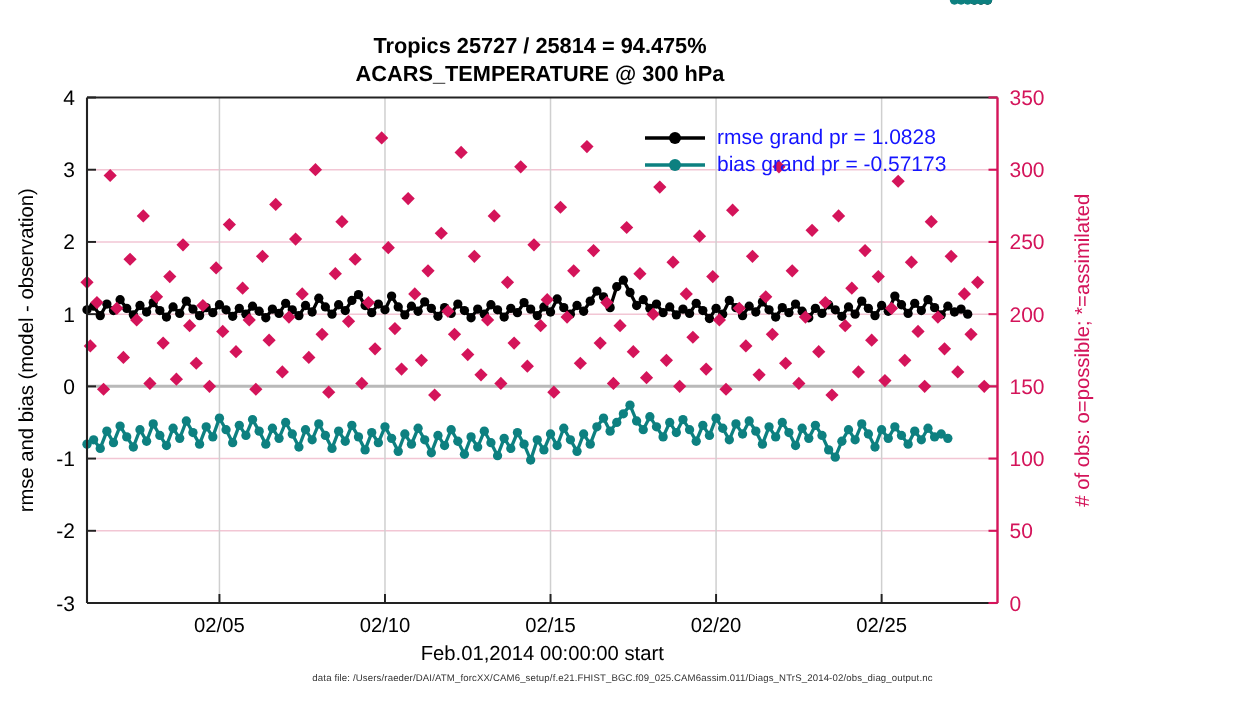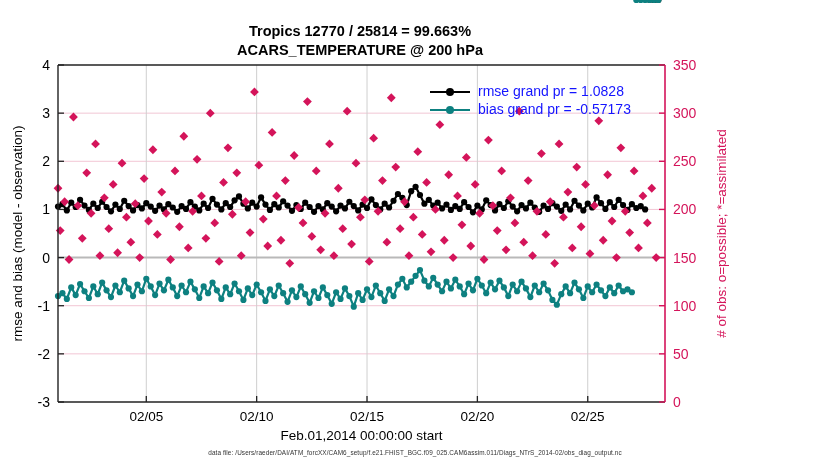--- a/index.html
+++ b/index.html
@@ -87,22 +87,22 @@
     font-family: "Liberation Sans", sans-serif;
     letter-spacing: 0.1px;
   }
 </style>
 </head>
 <body>
 
 <div id="root">
 
   <div class="title-block">
-    <div class="title-line">Tropics 12770 / 25814 = 99.663%</div>
-    <div class="title-line">ACARS_TEMPERATURE @ 200 hPa</div>
+    <div class="title-line">Tropics 25727 / 25814 = 94.475%</div>
+    <div class="title-line">ACARS_TEMPERATURE @ 300 hPa</div>
   </div>
 
   <svg id="plot-svg" width="830" height="470">
       <rect x="58" y="65" width="607" height="337" fill="#ffffff"></rect>
       <line x1="58" y1="353.8571428571429" x2="665" y2="353.8571428571429" stroke="#f2c6d4" stroke-width="1"></line>
       <line x1="58" y1="305.7142857142857" x2="665" y2="305.7142857142857" stroke="#f2c6d4" stroke-width="1"></line>
       <line x1="58" y1="257.57142857142856" x2="665" y2="257.57142857142856" stroke="#f2c6d4" stroke-width="1"></line>
       <line x1="58" y1="209.42857142857144" x2="665" y2="209.42857142857144" stroke="#f2c6d4" stroke-width="1"></line>
       <line x1="58" y1="161.28571428571428" x2="665" y2="161.28571428571428" stroke="#f2c6d4" stroke-width="1"></line>
       <line x1="58" y1="113.14285714285717" x2="665" y2="113.14285714285717" stroke="#f2c6d4" stroke-width="1"></line>

